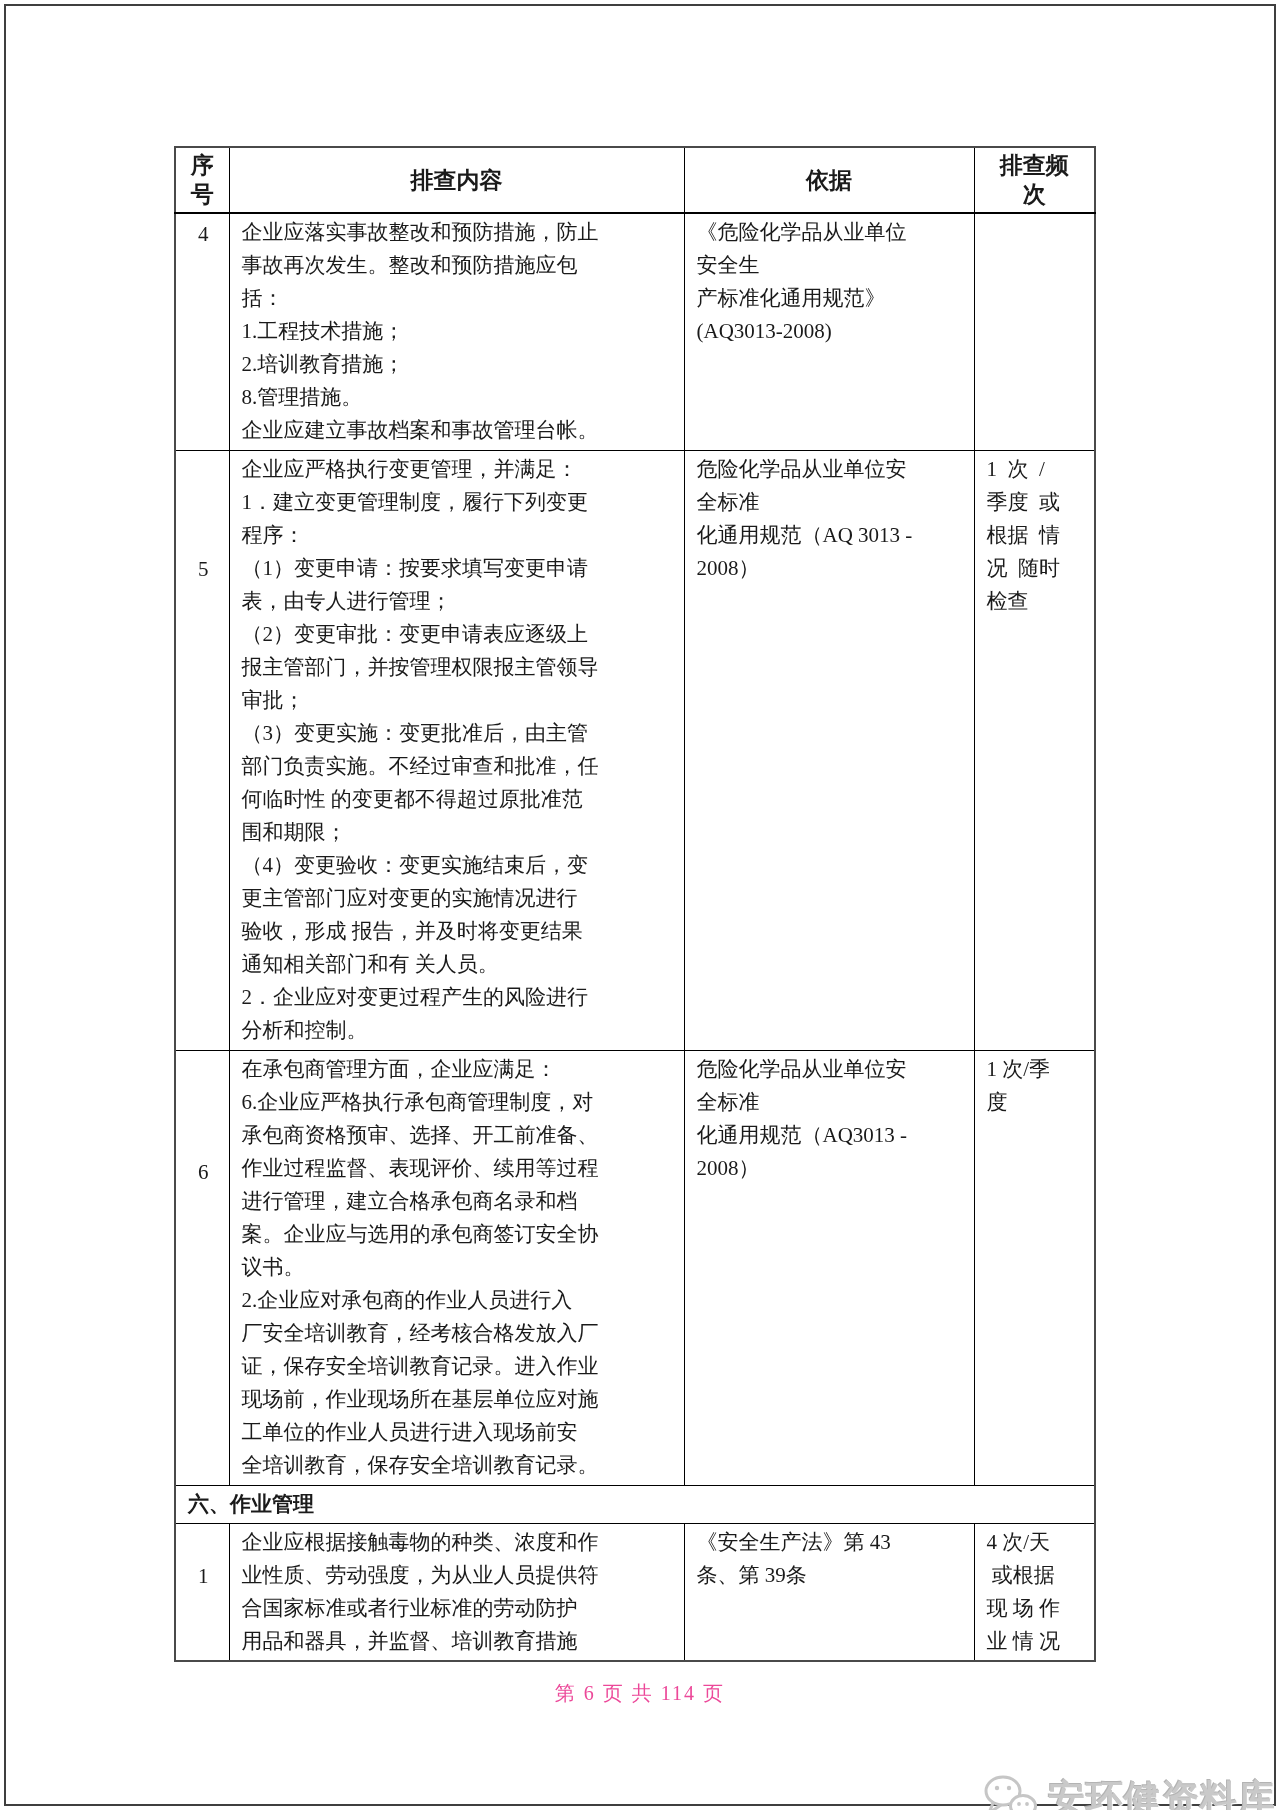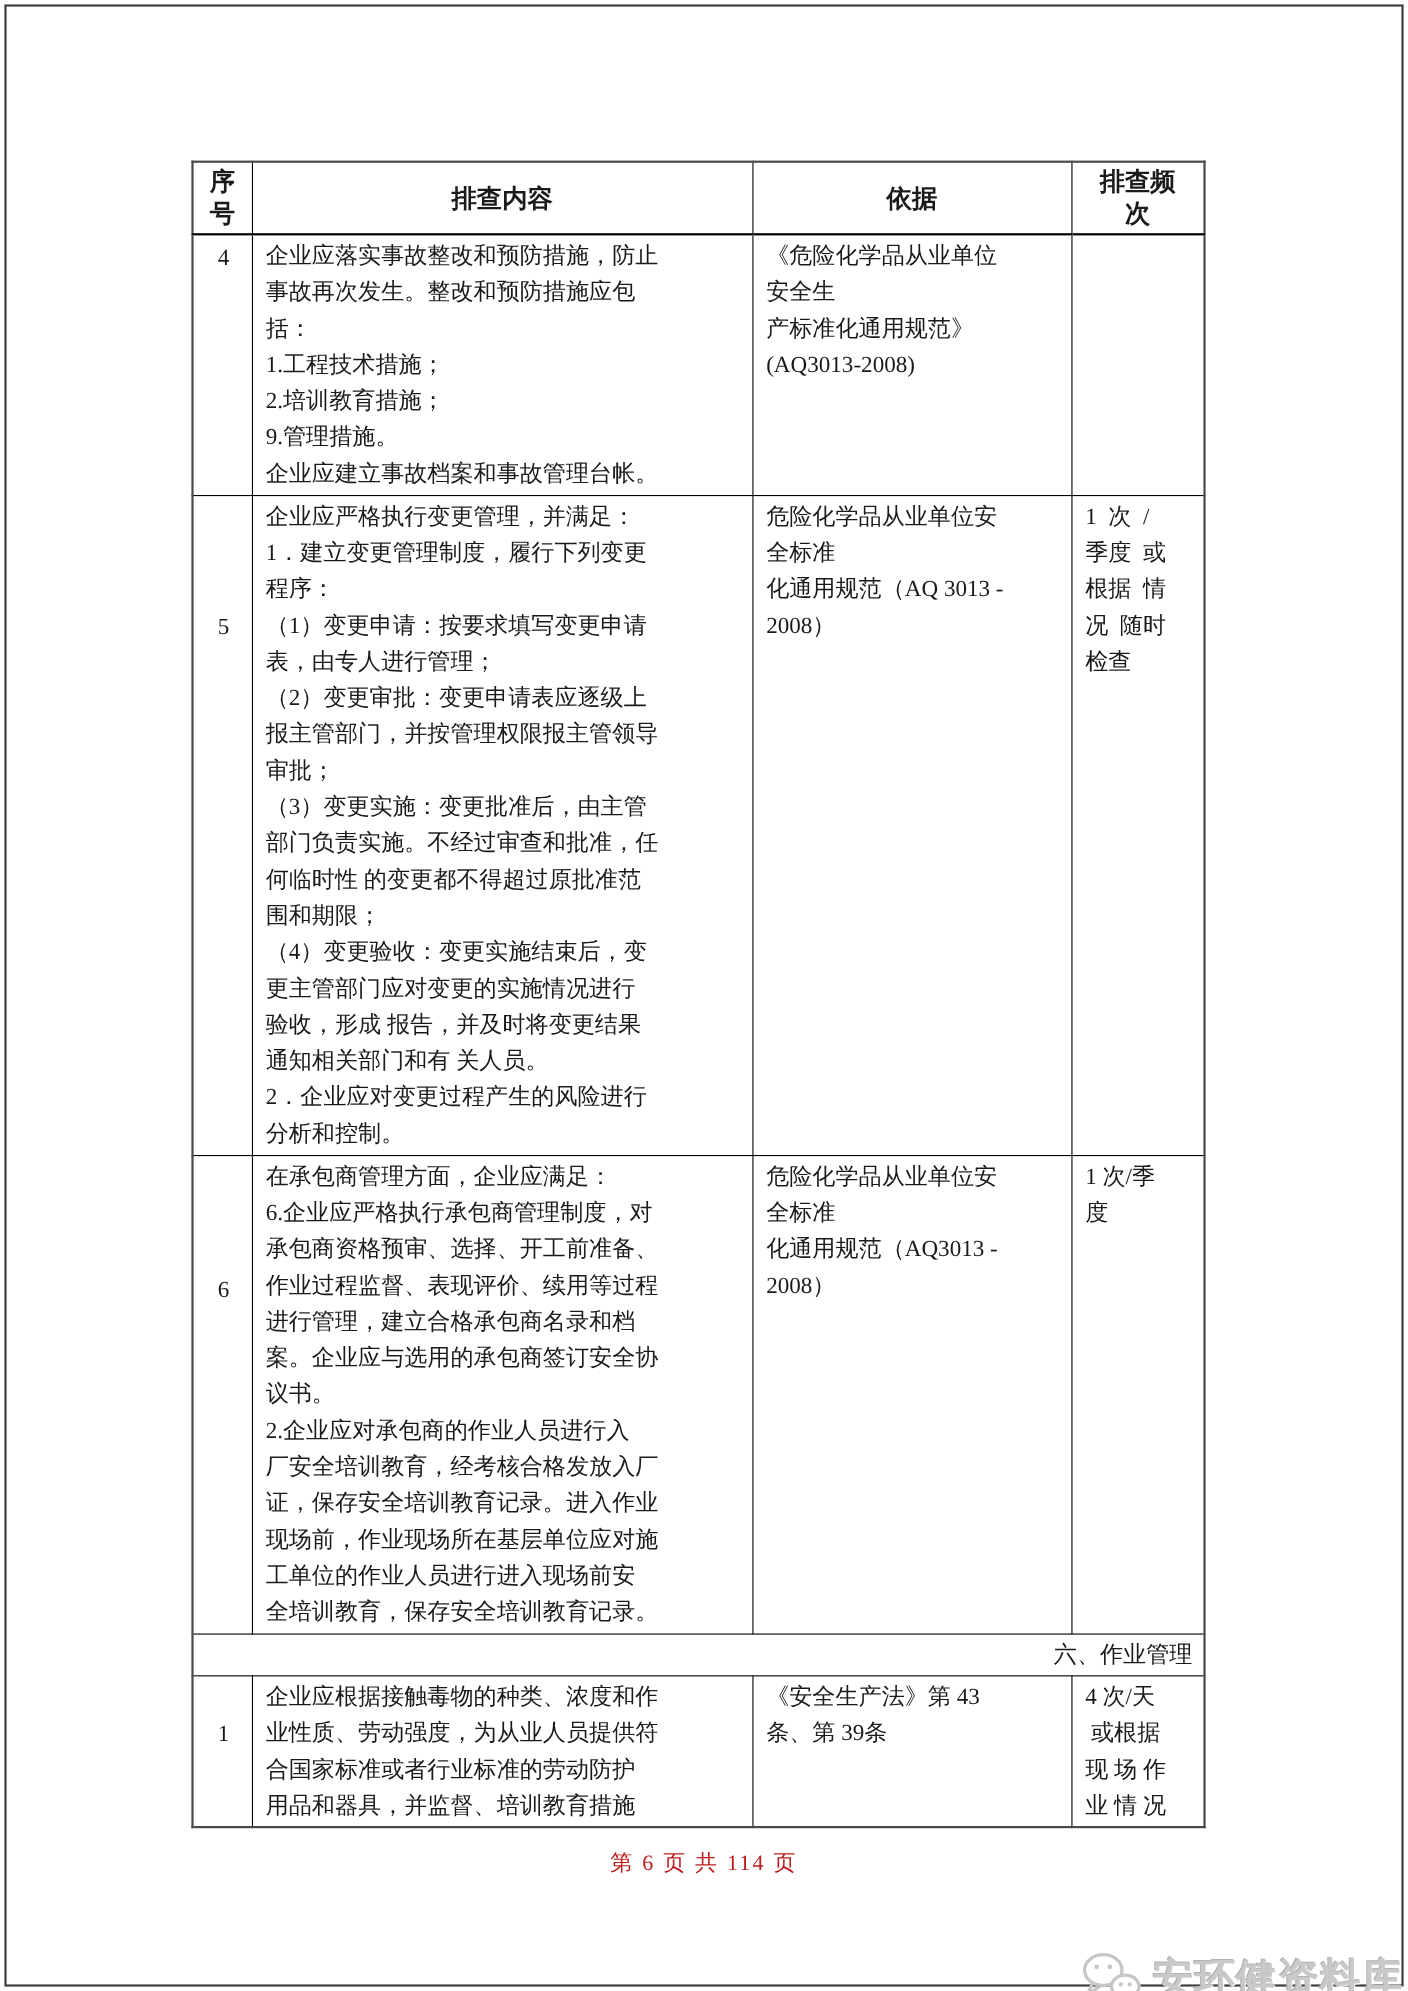--- a/index.html
+++ b/index.html
@@ -43,42 +43,41 @@
   .check td {
     font-size:21px;
     line-height:33px;
     vertical-align:top;
     white-space:pre-wrap;
     padding:2px 10px 2px 12px;
   }
   .num-cell { text-align:center; padding:2px 2px; }
   .freq-cell { padding-left:11px; padding-right:8px;font-family:Liberation Serif, serif; }
   .section-cell {
-    font-weight:normal;
+    font-weight:bold;
     padding:2px 6px;
     white-space:nowrap;
-    text-align:right;
   }
   tr[data-row="0"] { height:237px; }
   tr[data-row="1"] { height:600px; }
   tr[data-row="2"] { height:435px; }
   tr[data-row="3"] { height:36px; }
   tr[data-row="4"] { height:138px; }
   tr[data-row="0"] .num-cell { padding-top:4px; }
   tr[data-row="1"] .num-cell { padding-top:102px; }
   tr[data-row="2"] .num-cell { padding-top:105px; }
   tr[data-row="4"] .num-cell { padding-top:36px; }
   .footer {
     position:absolute;
     left:0; top:1680px;
     width:100%;
     text-align:center;
     font-size:20px;
     letter-spacing:2px;
-    color:#b91c1c;
+    color:#ec4899;
   }
   .watermark {
     position:absolute;
     left:982px; top:1733px;
     display:flex;
     align-items:center;
     gap:8px;
     color:#c7c7c7;
     margin-top:40px;
   }
@@ -116,21 +115,21 @@
       </tr>
     </thead>
     <tbody>
         <tr data-row="0">
           <td class="num-cell">4</td>
           <td class="content-cell">企业应落实事故整改和预防措施，防止
 事故再次发生。整改和预防措施应包
 括：
 1.工程技术措施；
 2.培训教育措施；
-9.管理措施。
+8.管理措施。
 企业应建立事故档案和事故管理台帐。</td>
           <td class="basis-cell">《危险化学品从业单位
 安全生
 产标准化通用规范》
 (AQ3013-2008)</td>
           <td class="freq-cell"></td>
         </tr>
         <tr data-row="1">
           <td class="num-cell">5</td>
           <td class="content-cell">企业应严格执行变更管理，并满足：

